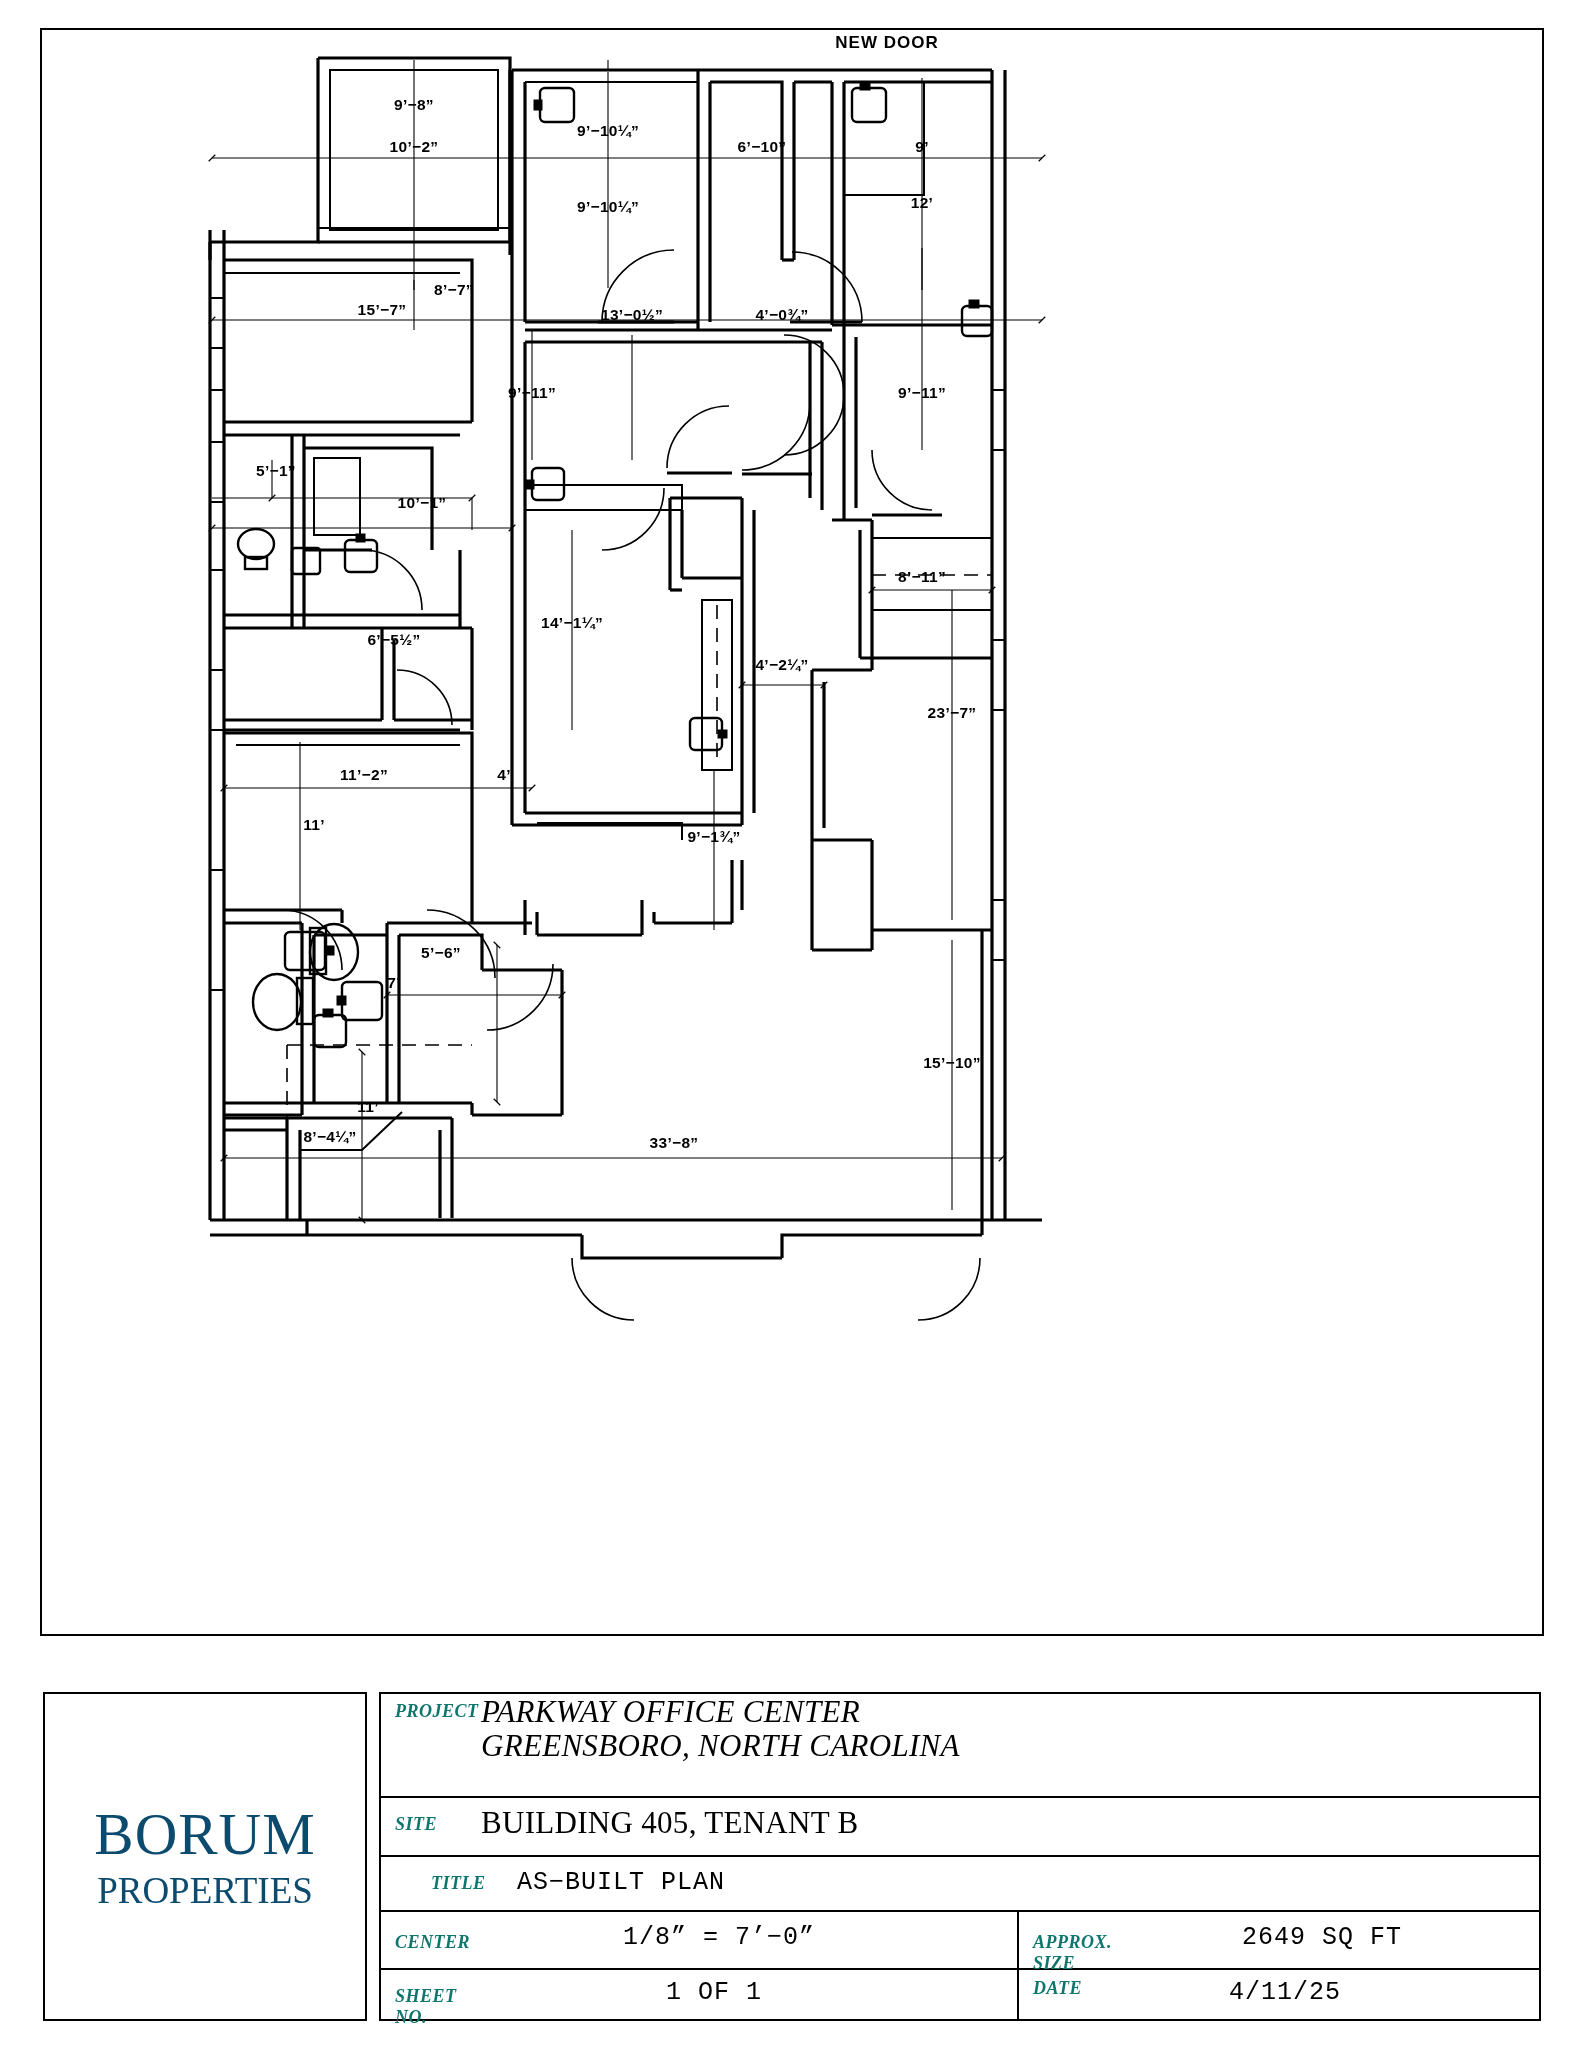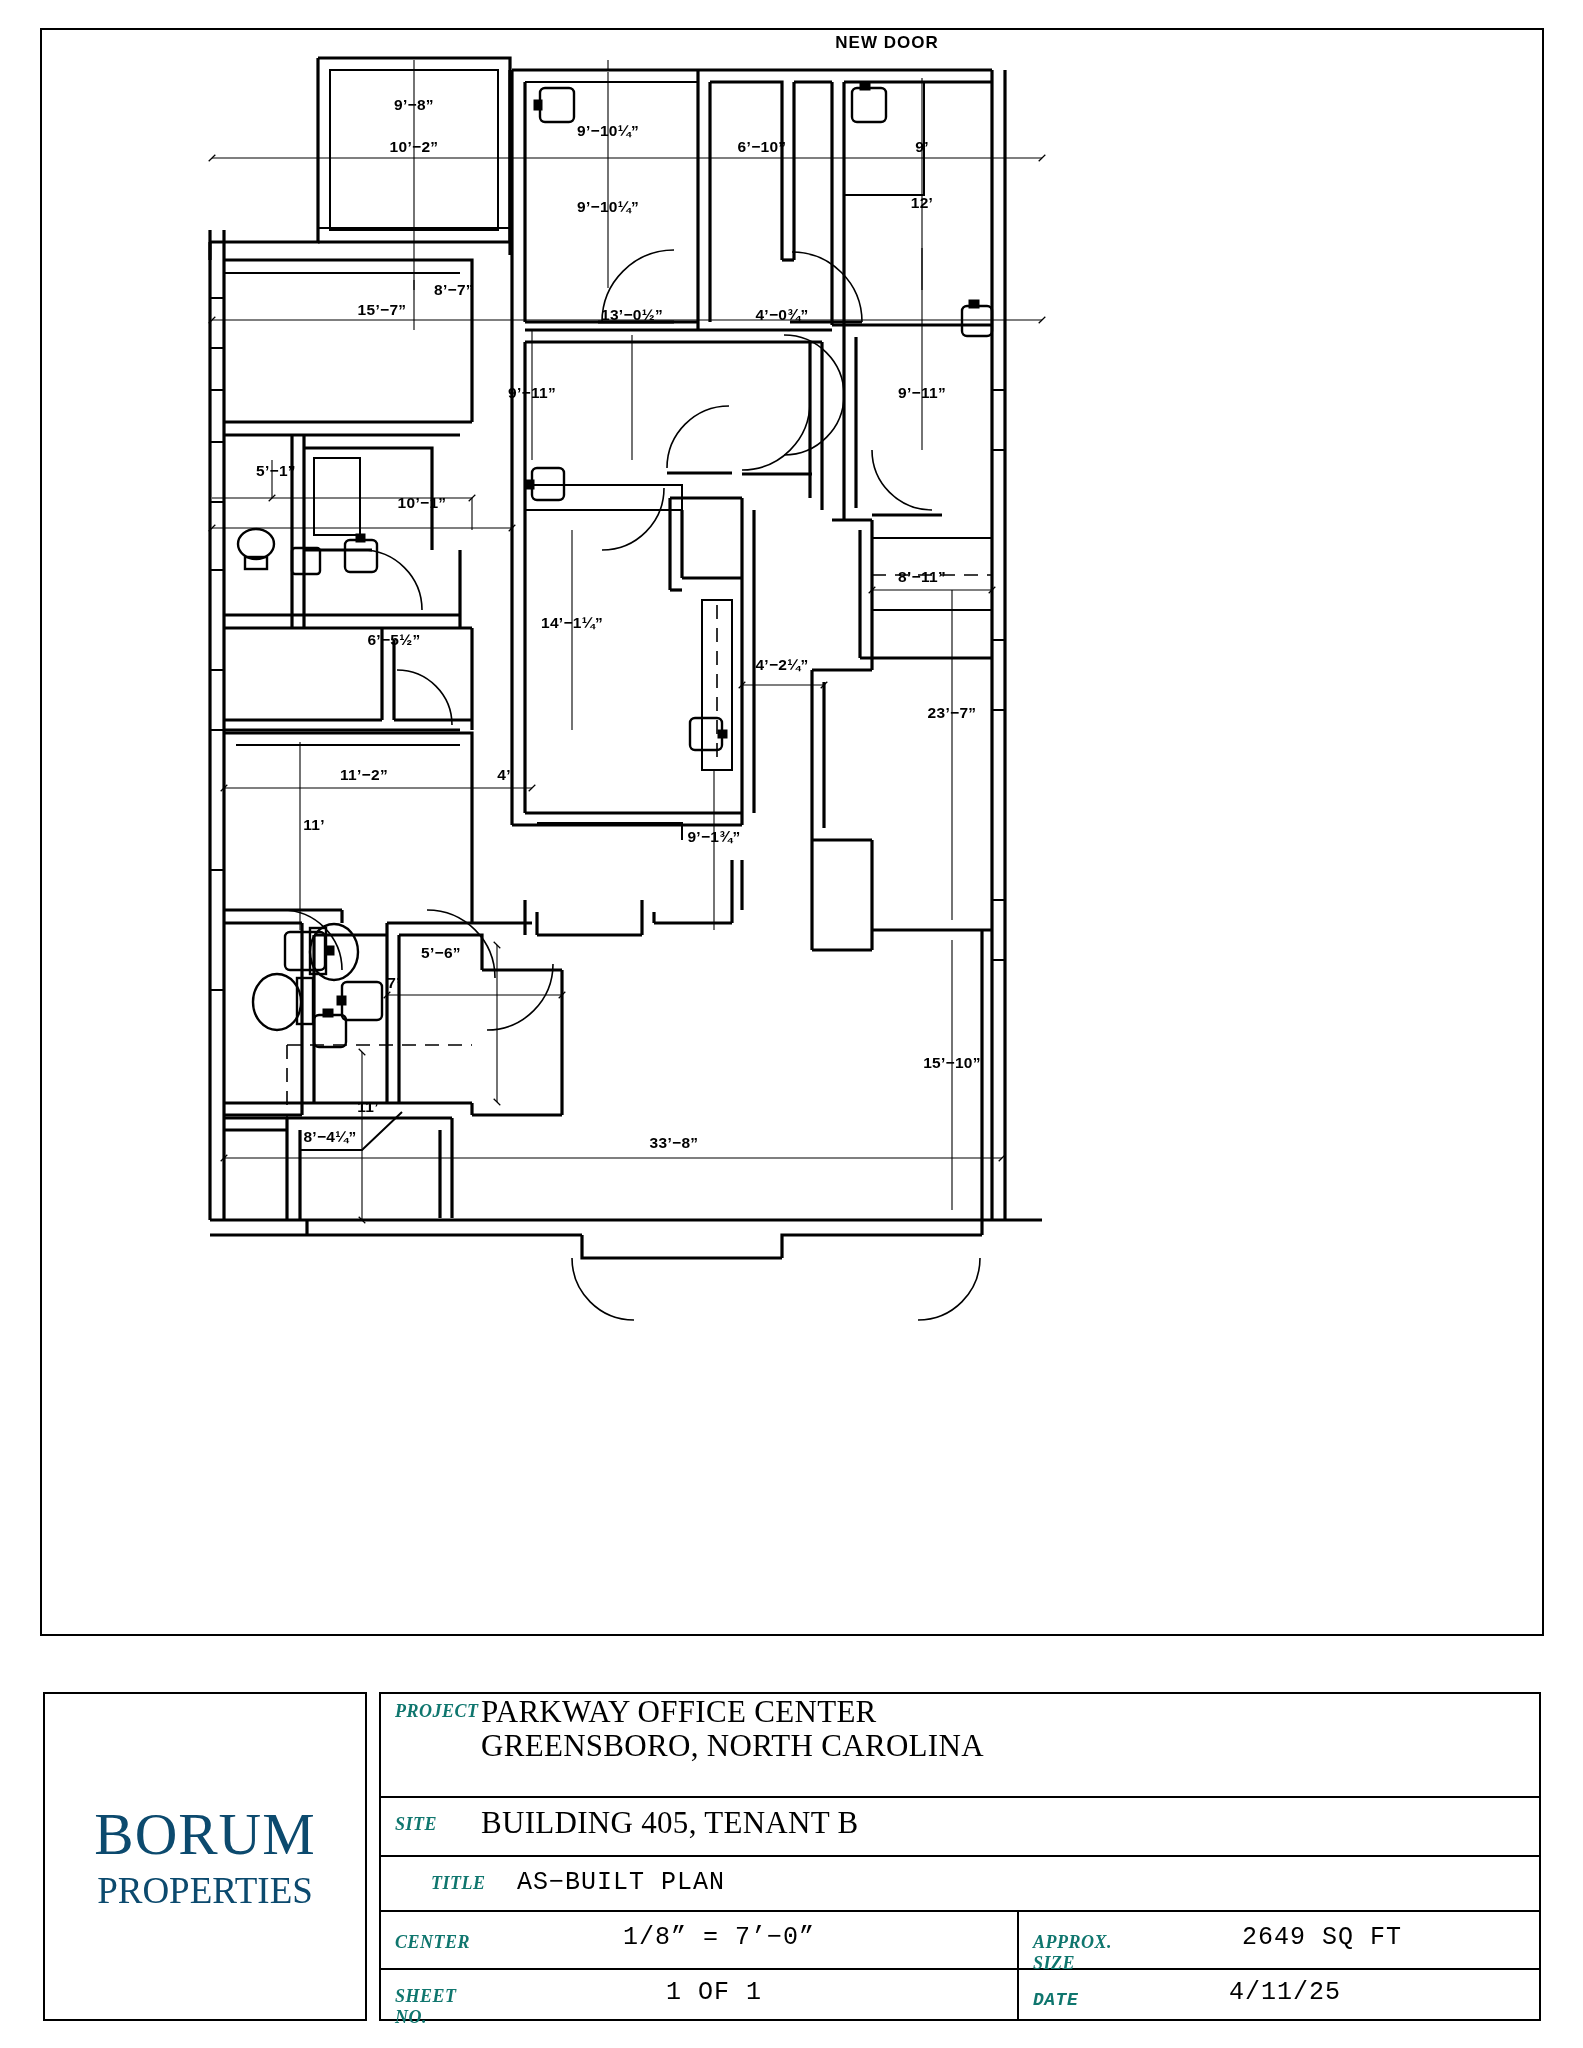--- a/index.html
+++ b/index.html
@@ -376,21 +376,21 @@
 
     <div id="logo-box">
       <div id="logo-borum">BORUM</div>
       <div id="logo-props">PROPERTIES</div>
     </div>
 
     <div id="info-box">
 
       <div class="tb-row r-project">
         <div class="tb-key">PROJECT</div>
-        <div style="flex:1;">
+        <div style="flex:1;font-style:italic;">
           <div class="tb-val">PARKWAY OFFICE CENTER</div>
           <div class="tb-val">GREENSBORO, NORTH CAROLINA</div>
         </div>
       </div>
 
       <div class="tb-row r-site">
         <div class="tb-key" style="padding-top:16px;">SITE</div>
         <div class="tb-val" style="padding-top:8px;">BUILDING 405, TENANT B</div>
       </div>
 
@@ -416,21 +416,21 @@
 
       <div class="tb-row r-sheet">
         <div class="half left">
           <div class="cell-inner">
             <div class="tb-key" style="padding-top:16px;">SHEET NO.</div>
             <div class="tb-val mono val-center" style="padding-top:9px;padding-right:70px;">1  OF  1</div>
           </div>
         </div>
         <div class="half right">
           <div class="cell-inner">
-            <div class="tb-key" style="padding-top:20px;font-family:Liberation Mono, monospace;">DATE</div>
+            <div class="tb-key" style="padding-top:8px;">DATE</div>
             <div class="tb-val mono val-center" style="padding-top:9px;padding-right:88px;">4/11/25</div>
           </div>
         </div>
       </div>
 
     </div>
   </div>
 
 </div>
 

